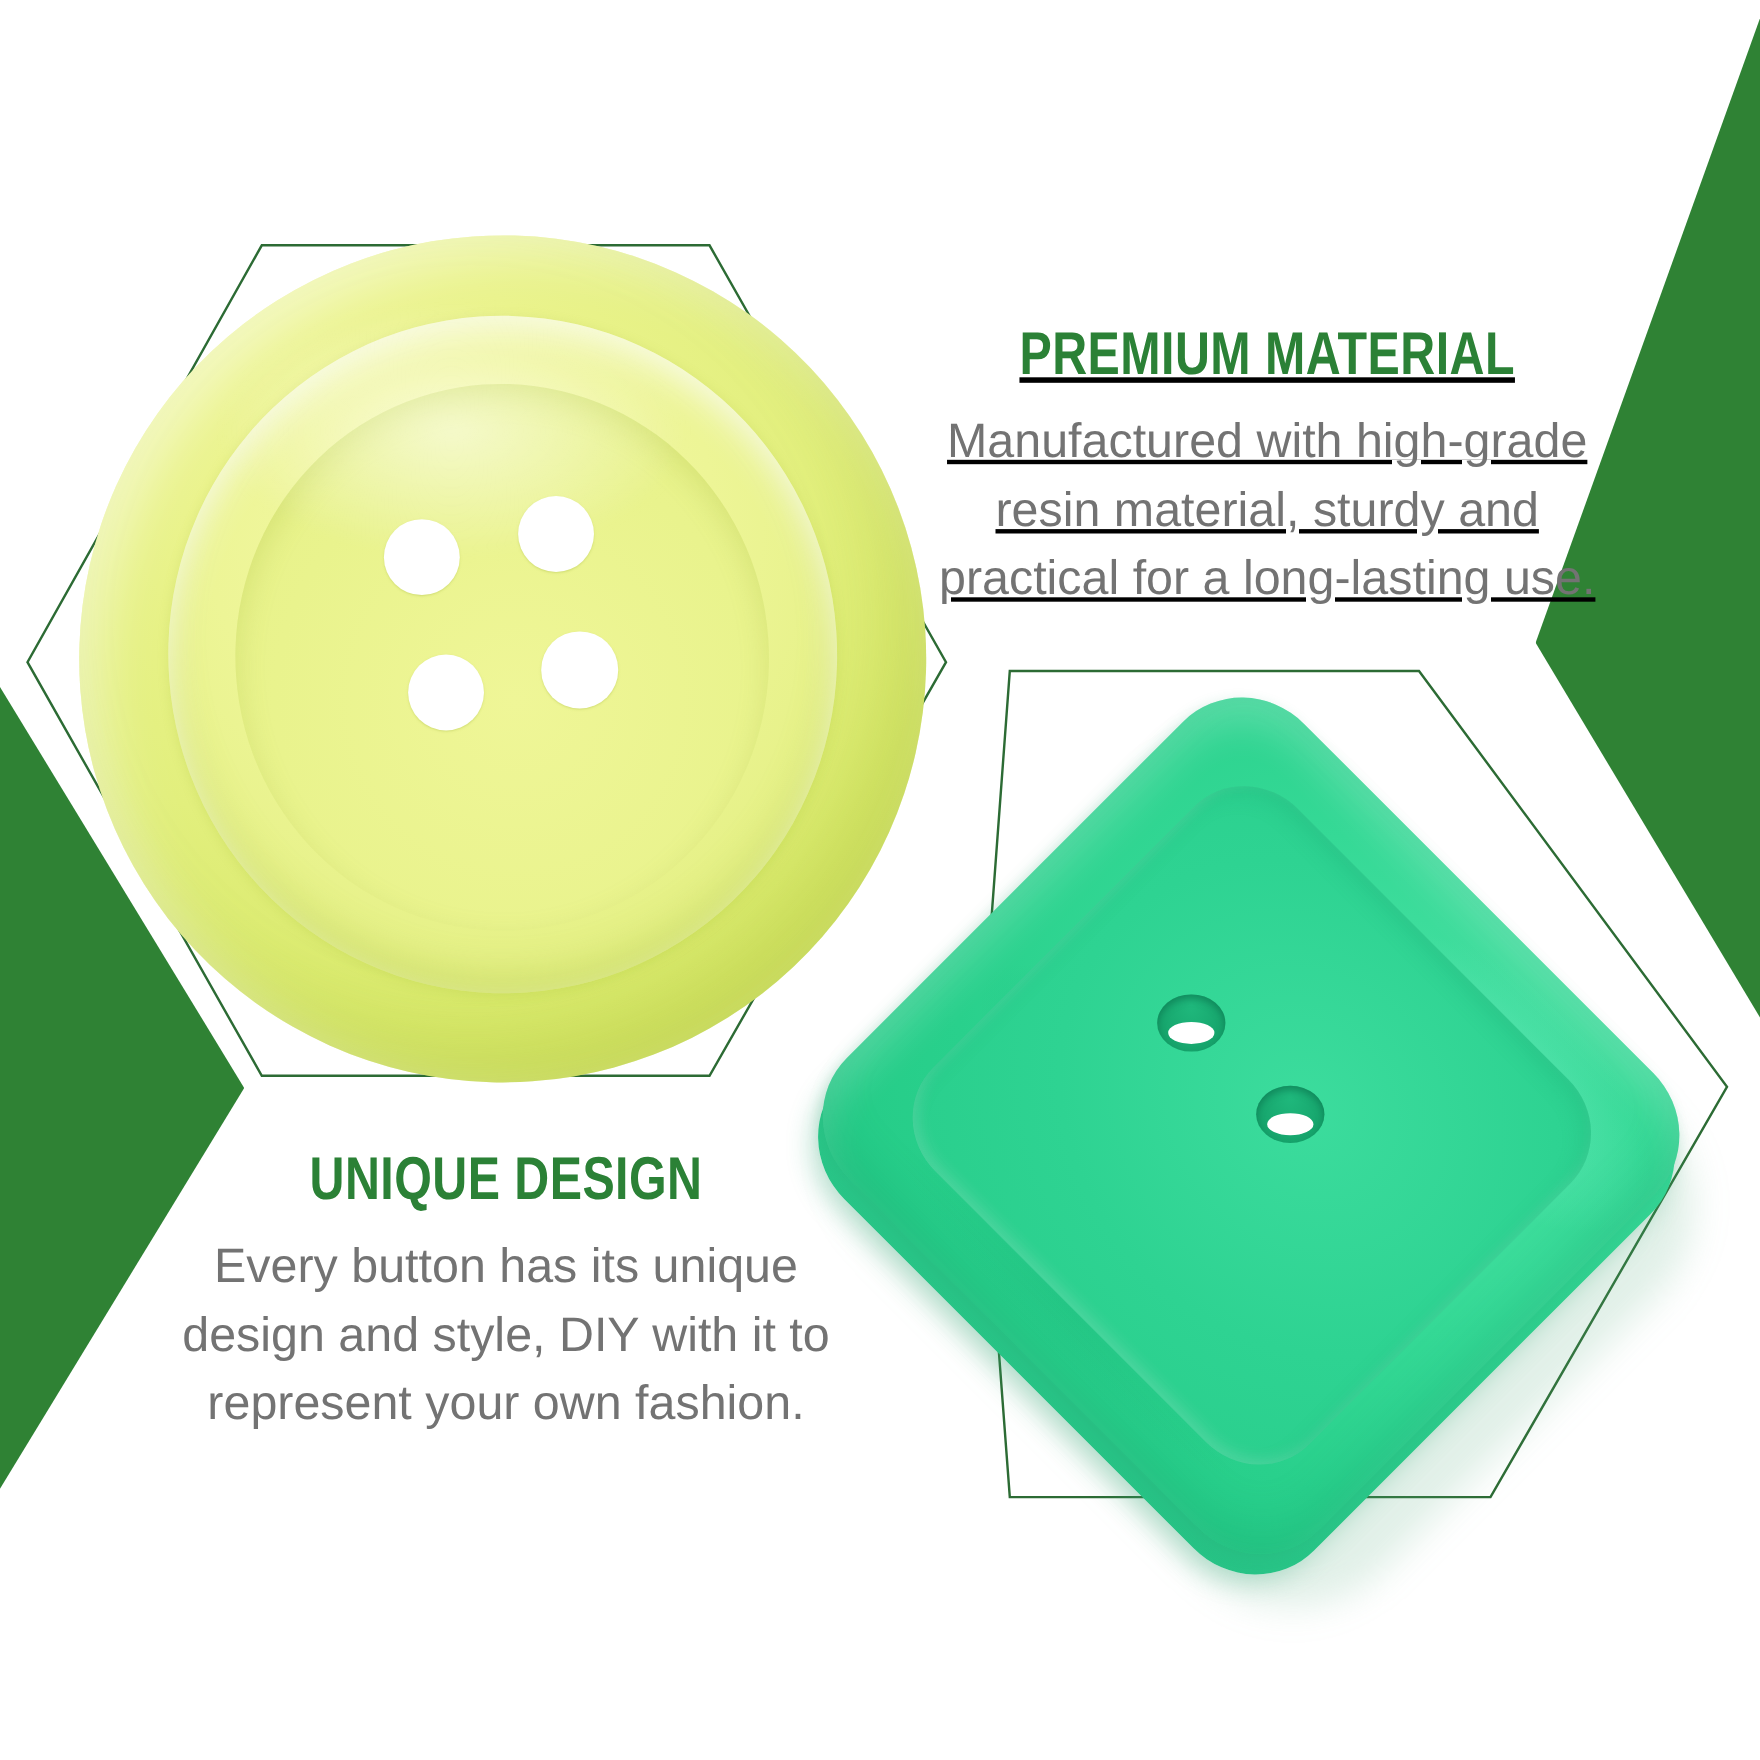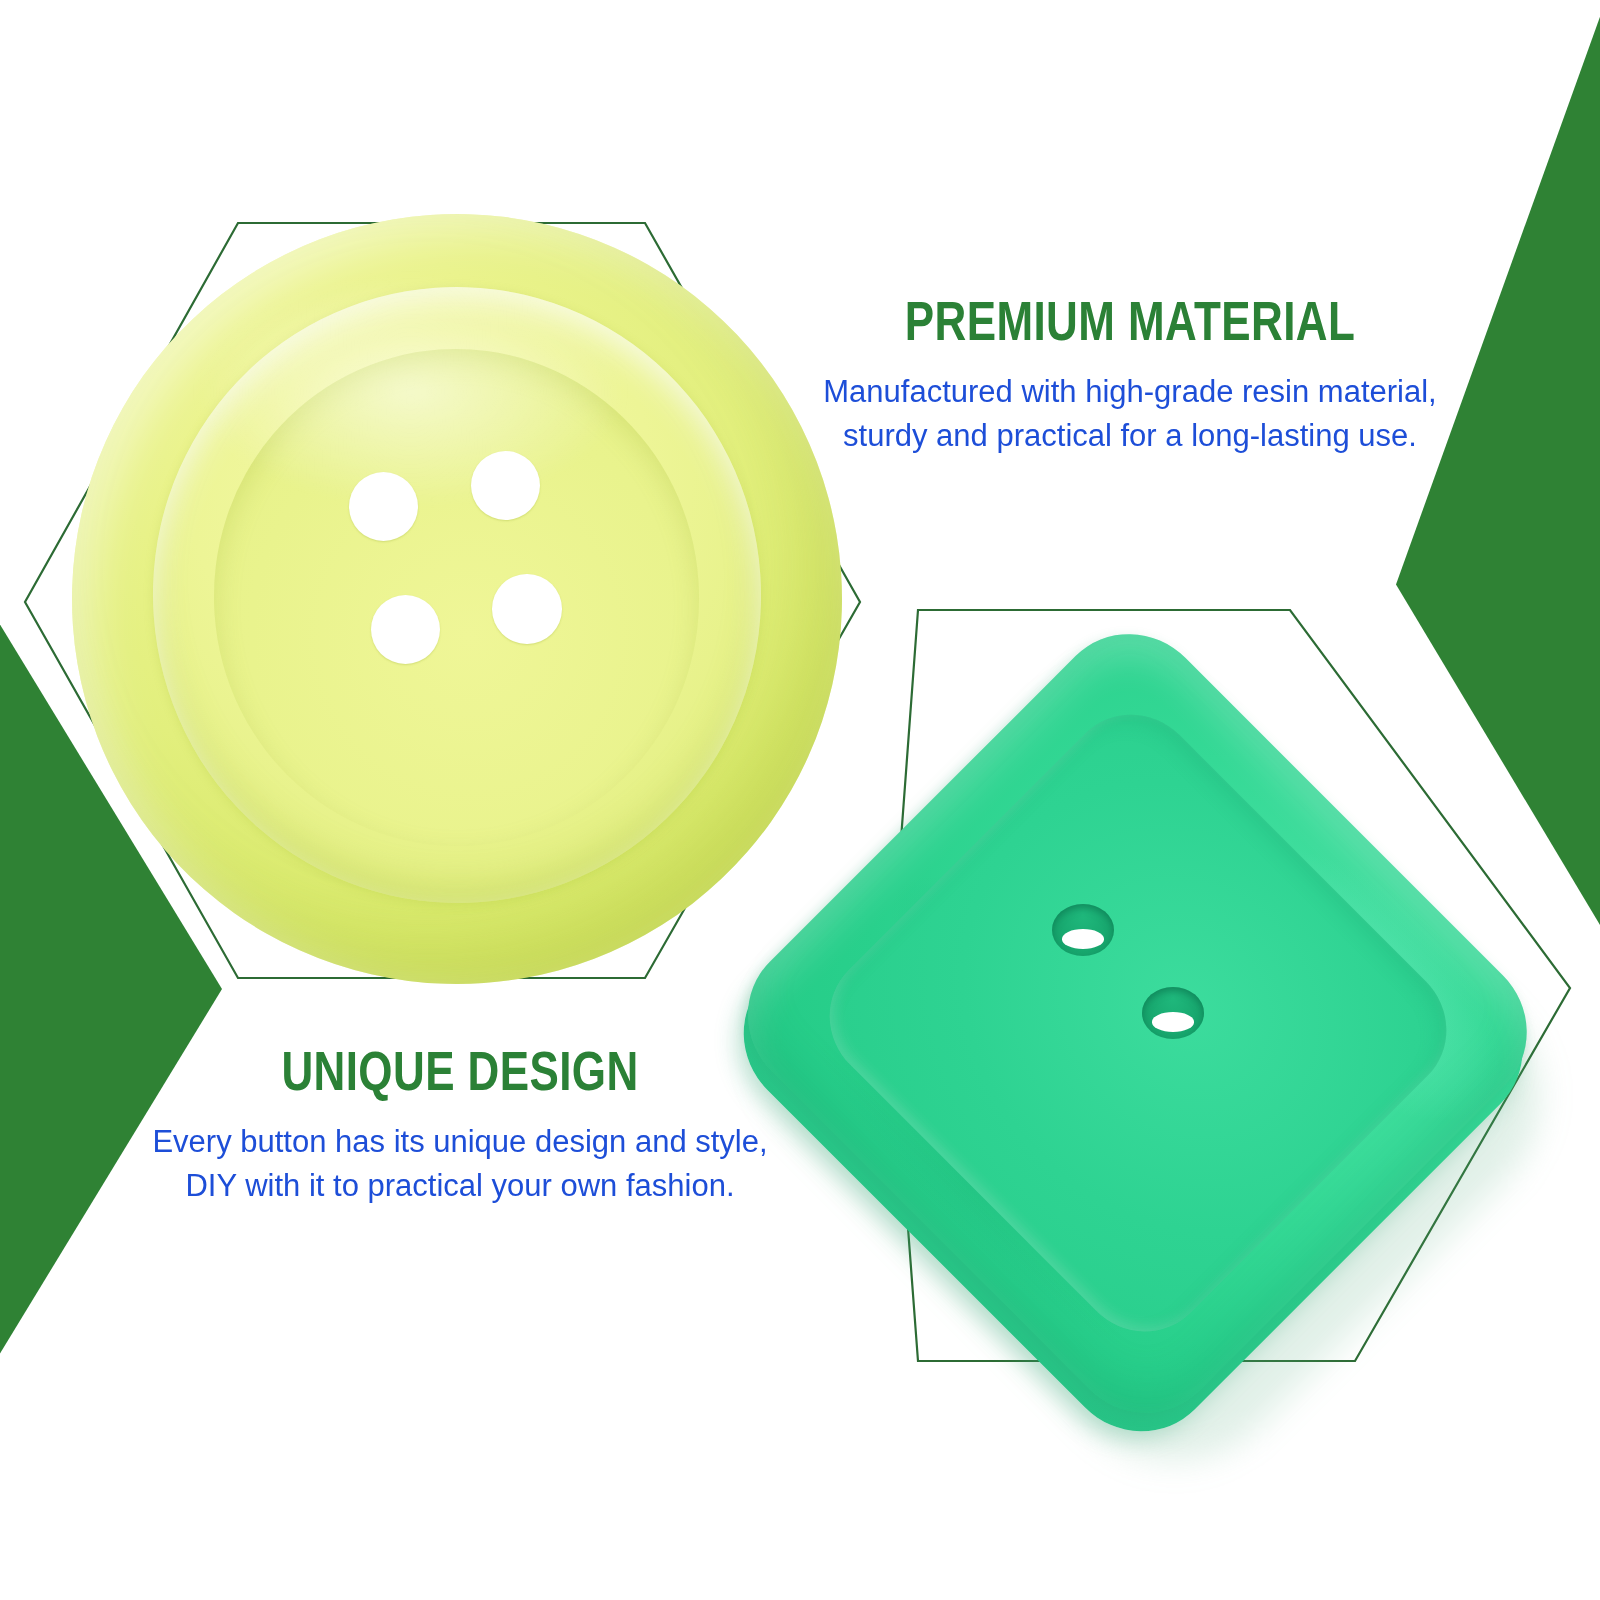--- a/index.html
+++ b/index.html
@@ -138,27 +138,27 @@
     font-weight:700;
     font-size:55px;
     letter-spacing:.5px;
     line-height:1.06;
     transform:scaleX(.80);
     transform-origin:center;
     white-space:nowrap;
     margin:0 0 20px 0;
   }
   .feature .body{
-    color:#1d4ed8;
-    font-size:31px;
+    color:#737373;
+    font-size:44px;
     line-height:1.42;
     margin:0;
     font-weight:400;
   }
-  #feature-premium{left:800px;top:292px;width:660px;}
+  #feature-premium{left:822px;top:292px;width:660px;text-decoration:underline;}
   #feature-unique{left:140px;top:1042px;width:640px;}
 </style>
 </head>
 <body>
 
 <div class="stage">
 
   <div class="chevron" id="chevron-right"></div>
   <div class="chevron" id="chevron-left"></div>
 
@@ -198,16 +198,16 @@
       </div>
   </div>
 
   <div class="feature" id="feature-premium">
     <h2 class="heading">PREMIUM MATERIAL</h2>
     <p class="body">Manufactured with high-grade resin material, sturdy and practical for a long-lasting use.</p>
   </div>
 
   <div class="feature" id="feature-unique">
     <h2 class="heading">UNIQUE DESIGN</h2>
-    <p class="body">Every button has its unique design and style, DIY with it to practical your own fashion.</p>
+    <p class="body">Every button has its unique design and style, DIY with it to represent your own fashion.</p>
   </div>
 
 </div>
 
 </body></html>

